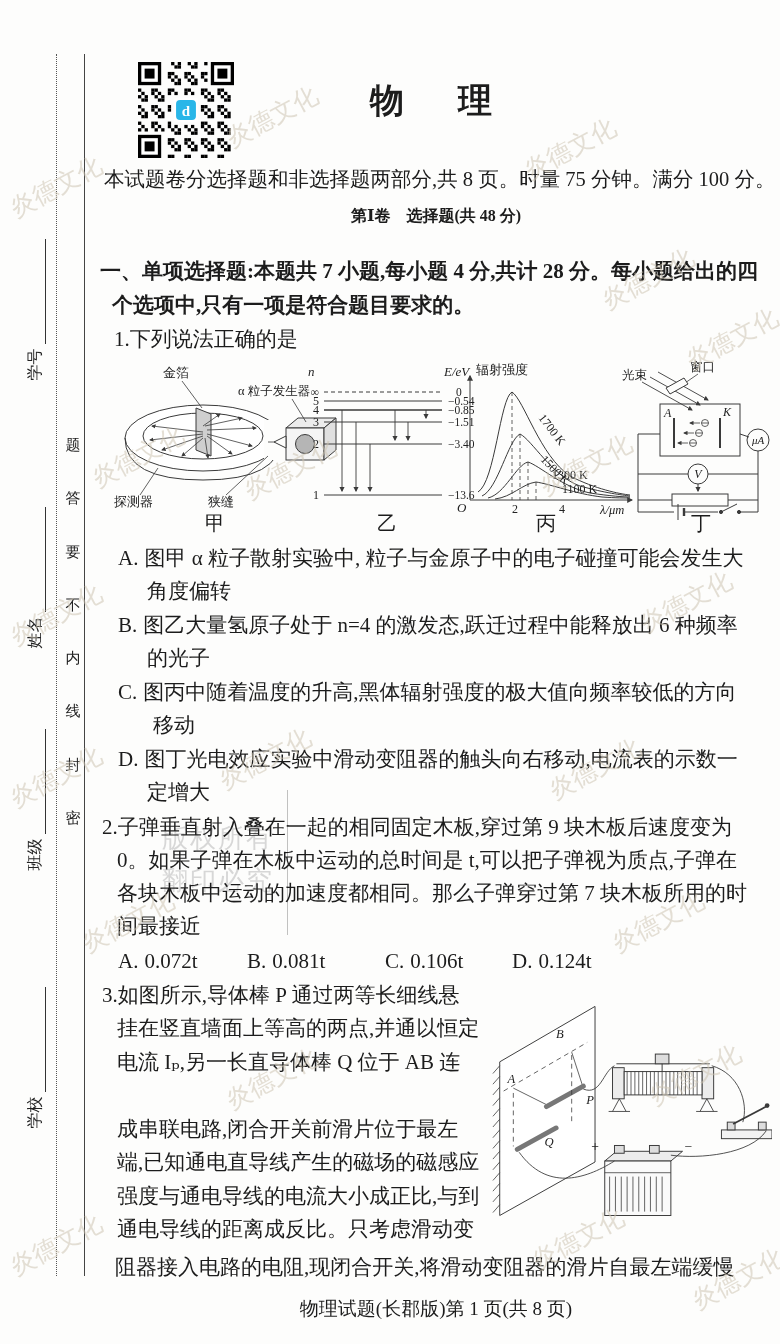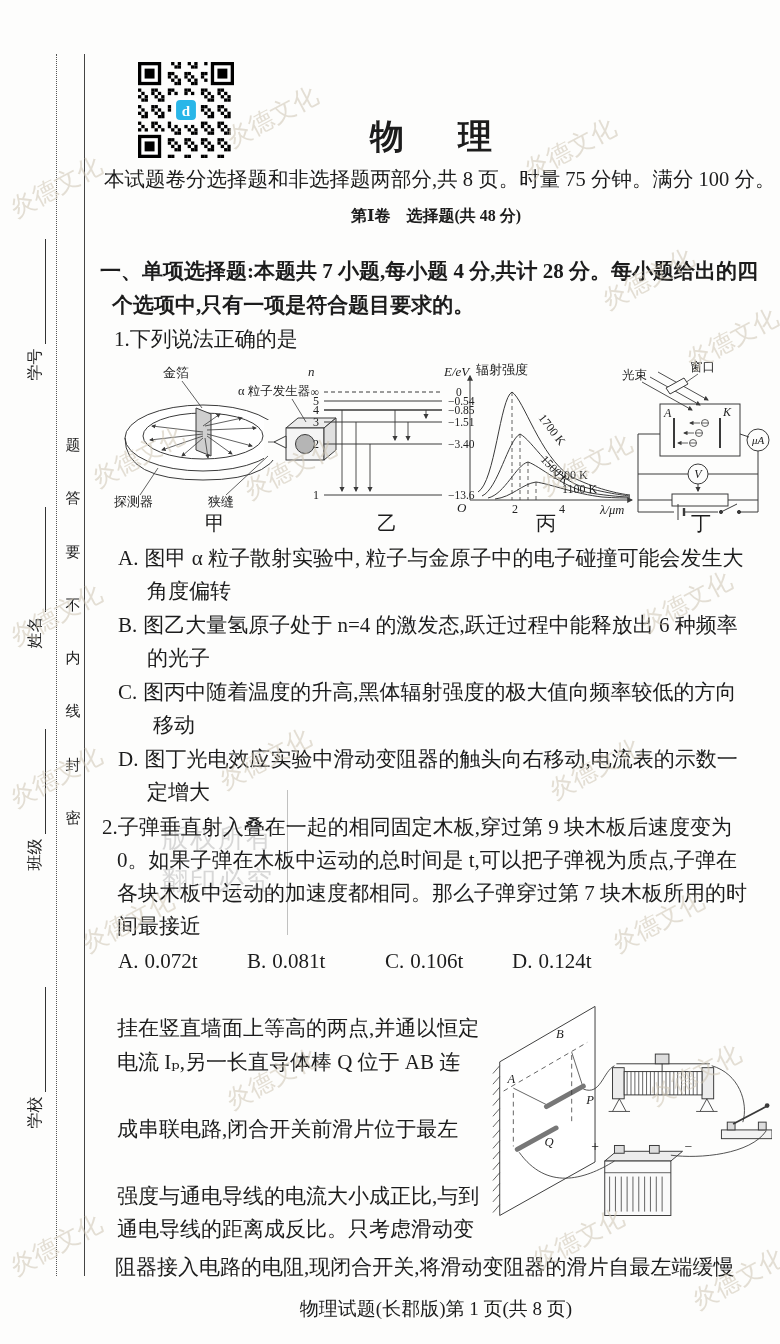--- a/index.html
+++ b/index.html
@@ -13,21 +13,21 @@
   .vblank{display:inline-block;width:105px;height:16px;border-bottom:1px solid #333;margin-left:4px;}
   #seal-col{position:absolute;left:63px;top:436px;height:392px;width:20px;display:flex;
             flex-direction:column;justify-content:space-between;align-items:center;font-size:15px;color:#222;}
   
   #content{position:absolute;left:100px;top:0;width:672px;height:1344px;}
   .abs{position:absolute;}
   .tline{position:absolute;font-size:21px;line-height:30px;white-space:nowrap;}
   .b{font-weight:bold;}
   .center{width:672px;text-align:center;}
   .title{font-size:28px;font-weight:900;letter-spacing:0px;}
-  .subject{font-size:34px;font-weight:900;letter-spacing:10px;margin-top:36px;}
+  .subject{font-size:34px;font-weight:900;letter-spacing:10px;}
   .score-line{display:inline-block;width:106px;height:20px;border-bottom:1.5px solid #333;vertical-align:baseline;}
   .opt-label{margin-right:6px;}
   .fig text{font-family:"Liberation Serif","DejaVu Serif",serif;}
   .caption{position:absolute;font-size:20px;}
   
   .wm{position:absolute;font-size:25px;color:rgba(205,196,178,0.55);transform:rotate(-28deg);
       pointer-events:none;white-space:nowrap;}
   .copyright{position:absolute;left:162px;top:818px;font-size:26px;line-height:42px;
              letter-spacing:2px;color:rgba(140,140,140,0.33);}
   .copyright-rule{position:absolute;left:287px;top:790px;height:145px;width:0;border-left:1px solid rgba(120,120,120,0.45);}
@@ -474,23 +474,25 @@
     <div class="tline" style="top:812px;left:2px"><span>2.</span><span>子弹垂直射入叠在一起的相同固定木板,穿过第 9 块木板后速度变为</span></div>
     <div class="tline" style="top:845px;left:17px">0。如果子弹在木板中运动的总时间是 t,可以把子弹视为质点,子弹在</div>
     <div class="tline" style="top:878px;left:17px">各块木板中运动的加速度都相同。那么子弹穿过第 7 块木板所用的时</div>
     <div class="tline" style="top:911px;left:17px">间最接近</div>
 
     <div class="tline" style="top:946px;left:18px"><span class="opt-label">A.</span><span>0.072t</span></div>
     <div class="tline" style="top:946px;left:147px"><span class="opt-label">B.</span><span>0.081t</span></div>
     <div class="tline" style="top:946px;left:285px"><span class="opt-label">C.</span><span>0.106t</span></div>
     <div class="tline" style="top:946px;left:412px"><span class="opt-label">D.</span><span>0.124t</span></div>
 
+    <div class="tline" style="top:980px;left:2px"><span>3.</span><span>如图所示,导体棒 P 通过两等长细线悬</span></div>
     <div class="tline" style="top:1013px;left:17px">挂在竖直墙面上等高的两点,并通以恒定</div>
     <div class="tline" style="top:1047px;left:17px">电流 Iₚ,另一长直导体棒 Q 位于 AB 连</div>
     <div class="tline" style="top:1114px;left:17px">成串联电路,闭合开关前滑片位于最左</div>
+    <div class="tline" style="top:1147px;left:17px">端,已知通电直导线产生的磁场的磁感应</div>
     <div class="tline" style="top:1181px;left:17px">强度与通电导线的电流大小成正比,与到</div>
     <div class="tline" style="top:1214px;left:17px">通电导线的距离成反比。只考虑滑动变</div>
     <div class="tline" style="top:1252px;left:15px">阻器接入电路的电阻,现闭合开关,将滑动变阻器的滑片自最左端缓慢</div>
 
     <svg class="fig abs" style="left:390px;top:998px" width="282" height="258" viewBox="0 0 290 258">
       <polygon points="10,62 108,5 108,165 10,220" fill="#fff" stroke="#3a3a3a"></polygon>
       <g id="wall-hatch">
           <line x1="10" y1="66" x2="3" y2="74" stroke="#3a3a3a" stroke-width="0.8"></line>
           <line x1="10" y1="77" x2="3" y2="85" stroke="#3a3a3a" stroke-width="0.8"></line>
           <line x1="10" y1="88" x2="3" y2="96" stroke="#3a3a3a" stroke-width="0.8"></line>

